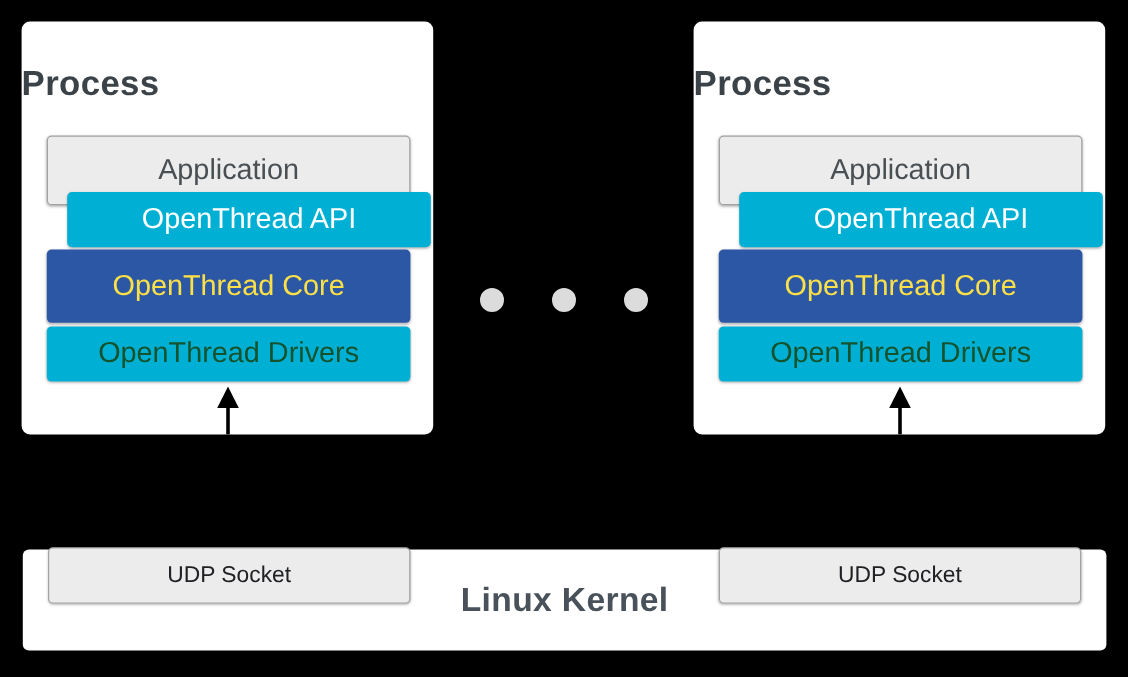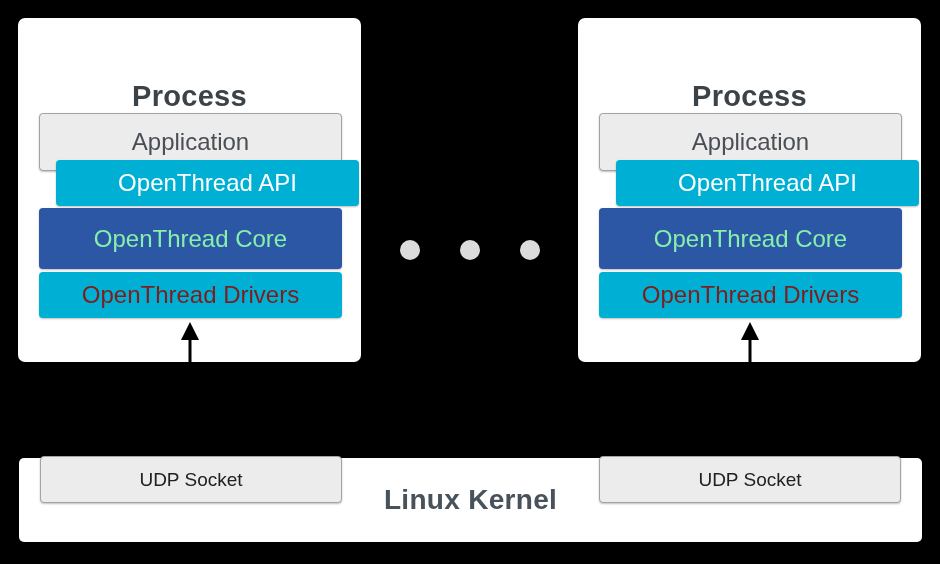--- a/index.html
+++ b/index.html
@@ -24,26 +24,25 @@
     box-shadow: 0 2px 6px rgba(0,0,0,0.45);
   }
   .process-card.left  { left: 18px;  }
   .process-card.right { left: 578px; }
 
   .process-title {
     position: absolute;
     top: 36px;
     left: 0;
     width: 100%;
-    text-align: center;
+    text-align: left;
     font-size: 29px;
     font-weight: bold;
     color: var(--title-text, #3c4348);
     letter-spacing: 0.3px;
-    margin-top: 26px;
   }
 
   .layer-stack {
     position: absolute;
     left: 21px;
     top: 95px;
     width: 303px;
     height: 205px;
   }
   .layer {
@@ -57,22 +56,22 @@
     font-size: 24px;
     box-shadow: 0 1px 2px rgba(0,0,0,0.25);
   }
   .layer.app {
     top: 0; height: 58px;
     background: var(--gray-fill, #ececec);
     border: 1px solid var(--gray-border, #a3a3a3);
     color: var(--application-text, #4a4f54);
   }
   .layer.api     { top: 47px;  height: 46px; background: var(--cyan, #00b0d4);      color: #fff; margin-left: 17px; }
-  .layer.core    { top: 95px;  height: 61px; background: var(--core-blue, #2b57a5); color: #86efac; }
-  .layer.drivers { top: 159px; height: 46px; background: var(--cyan, #00b0d4);      color: #7f1d1d; }
+  .layer.core    { top: 95px;  height: 61px; background: var(--core-blue, #2b57a5); color: #fde047; }
+  .layer.drivers { top: 159px; height: 46px; background: var(--cyan, #00b0d4);      color: #14532d; }
 
   
   .up-arrow {
     position: absolute;
     bottom: 0;
     left: 50%;
     transform: translateX(-50%);
     width: 18px;
     height: 40px;
   }

